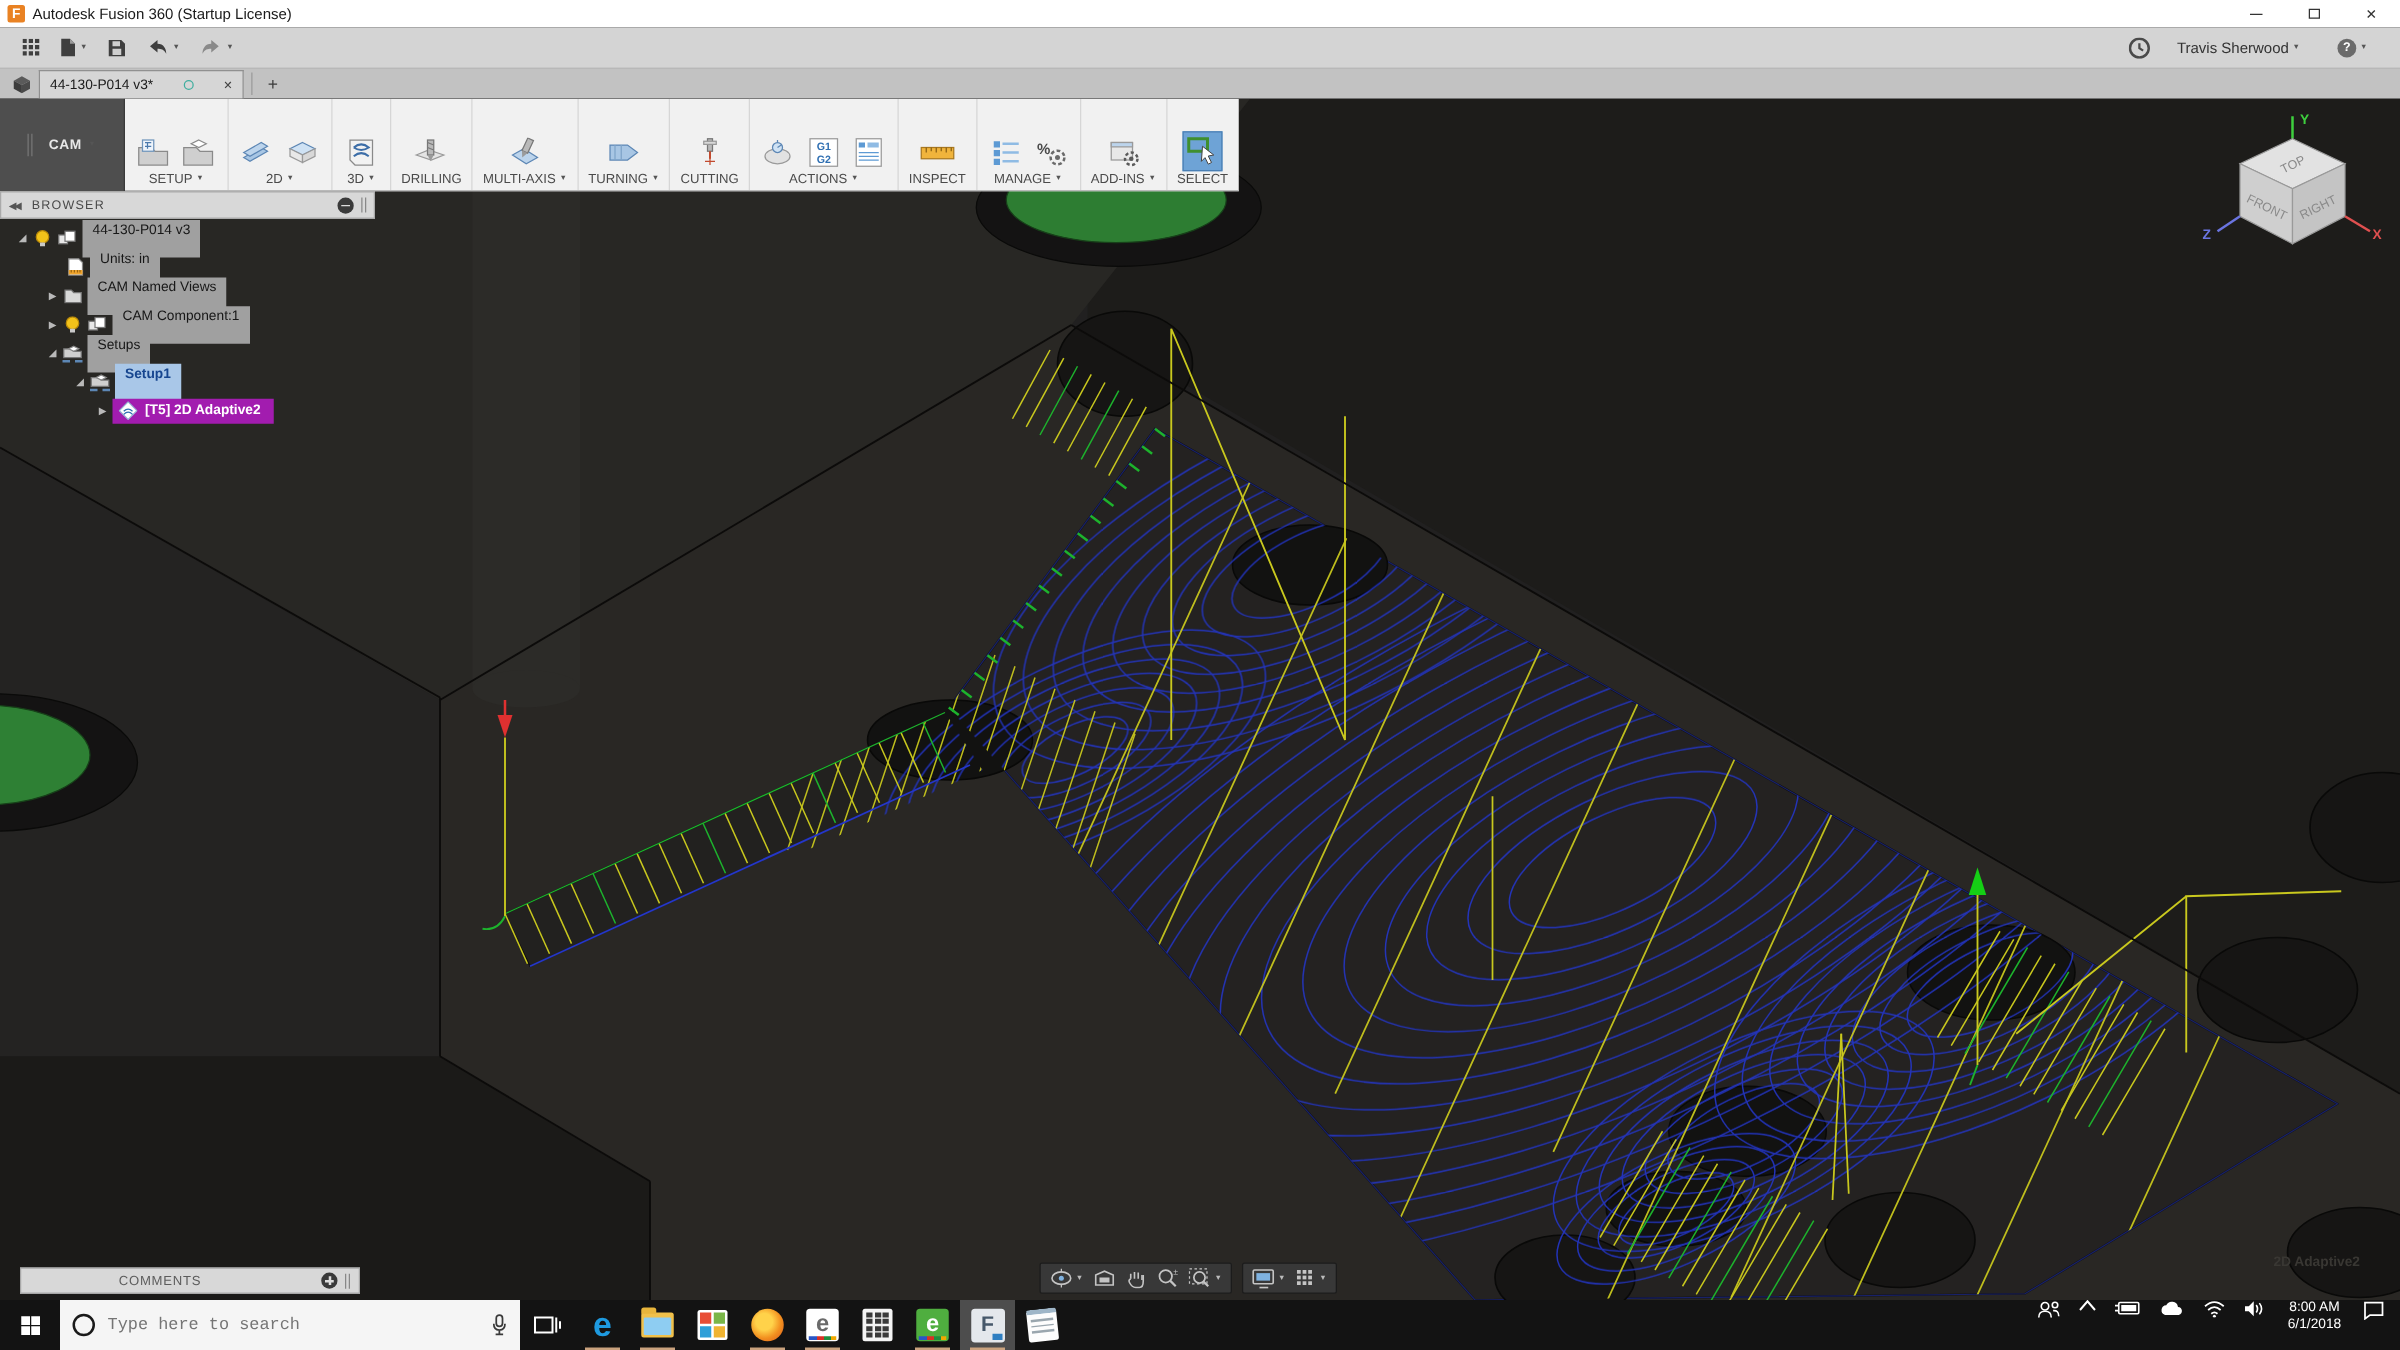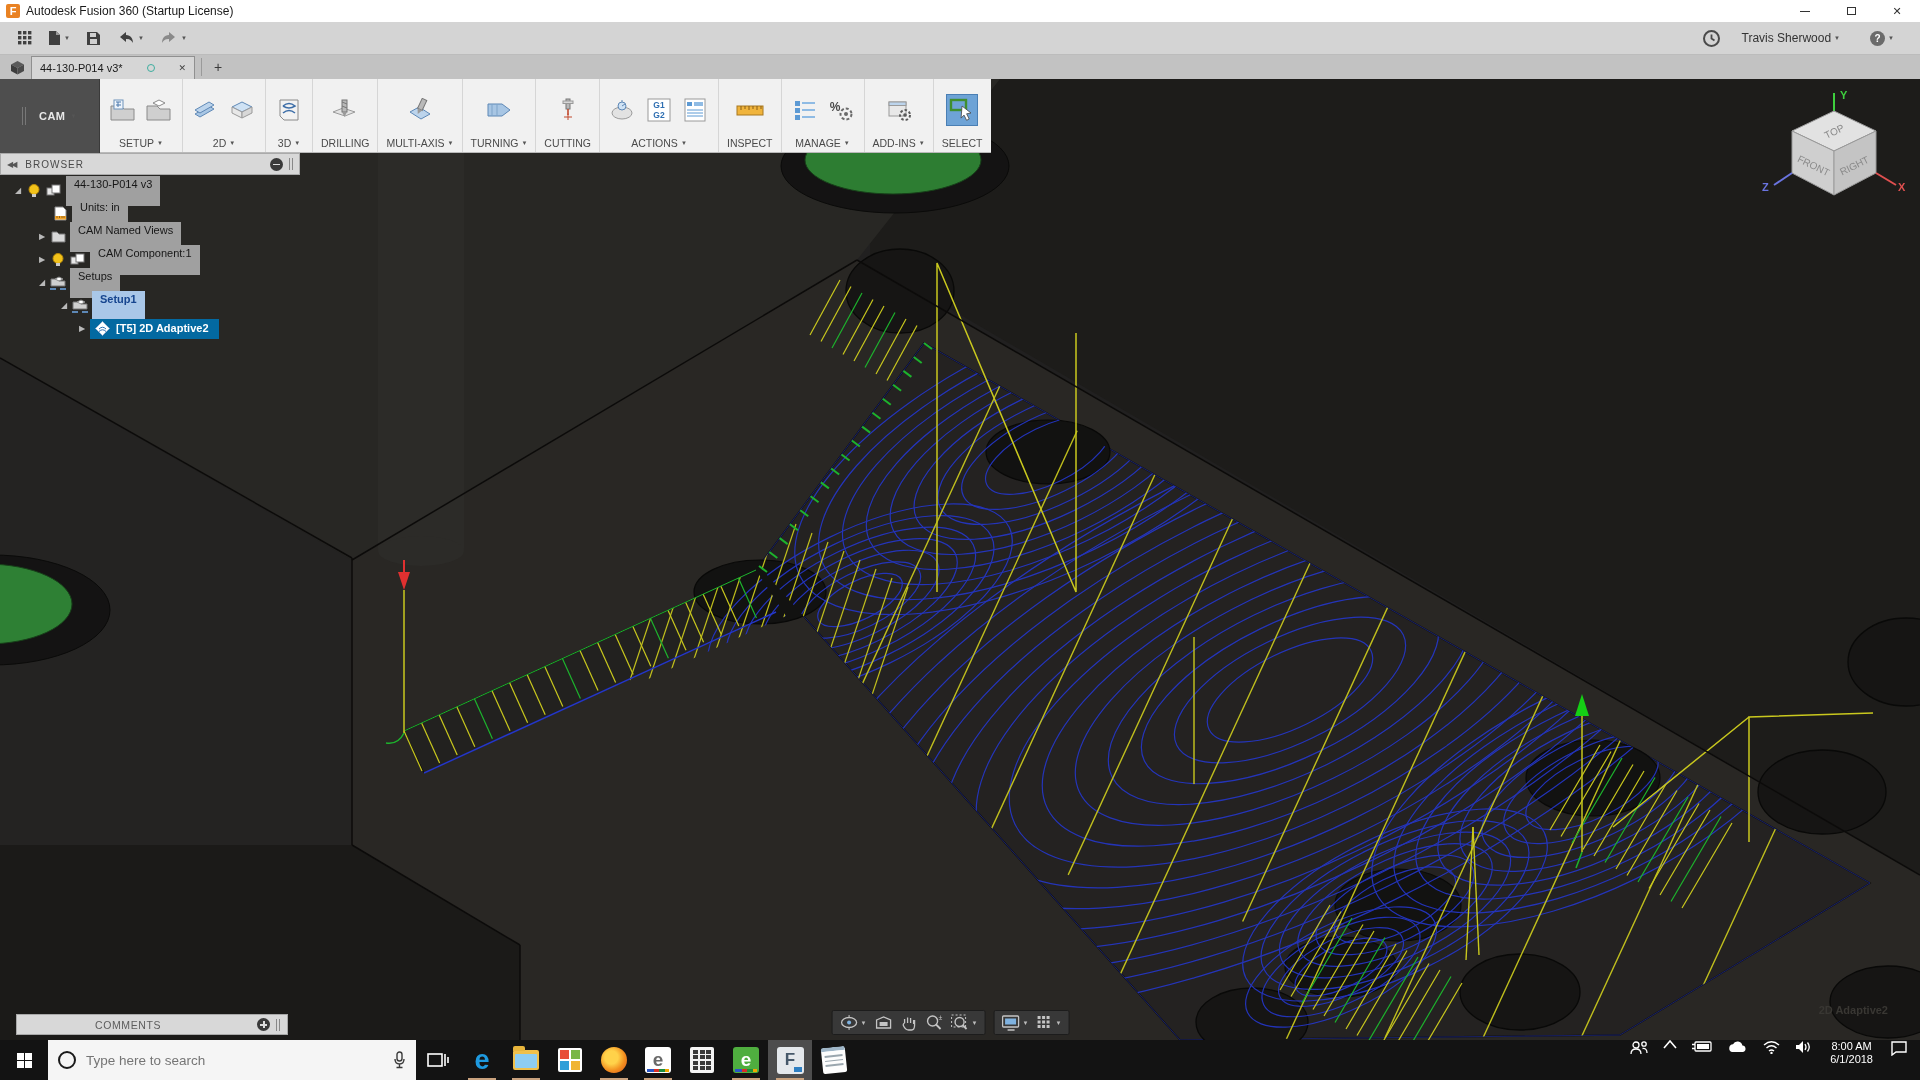--- a/index.html
+++ b/index.html
@@ -35,40 +35,40 @@
   .workspace { position:relative; flex:1; background:#232120; overflow:hidden; }
   #scene { position:absolute; left:0; top:0; width:1920px; height:961px; }
 
   
   .ribbon { position:absolute; left:0; top:0; height:74px; display:flex; z-index:20; }
   .cam-box { width:100px; background:#4e4e4e; color:#e8e8e8; display:flex; align-items:center; justify-content:center; gap:5px; font-size:11px; font-weight:bold; letter-spacing:.5px; border-right:1px solid #3a3a3a;}
   .cam-grip { width:4px; border-left:1px solid #777; border-right:1px solid #777; height:18px; margin-right:8px;}
   .ribbon-panel { background:#f1f1f1; display:flex; align-items:stretch; border-bottom:1px solid #b9b9b9; }
   .rgroup { display:flex; flex-direction:column; align-items:center; justify-content:flex-end; padding:4px 8px 3px; position:relative; }
   .rgroup + .rgroup { border-left:1px solid #d6d6d6; }
-  .ricons { flex:1; display:flex; align-items:center; gap:6px; }
+  .ricons { flex:1; display:flex; align-items:flex-end; gap:6px; }
   .ricon { width:30px; height:30px; display:flex; align-items:center; justify-content:center; }
   .rlabel { font-size:10.5px; color:#4a4a4a; display:flex; align-items:center; gap:3px; white-space:nowrap; }
   .sel-tile { width:32px; height:32px; background:#6ea3d6; border:1px solid #4a7fb4; display:flex; align-items:center; justify-content:center; }
 
   
   .browser { position:absolute; left:0; top:74px; width:300px; z-index:15; font-size:11px; }
   .browser-head { height:22px; background:#d8d8d8; display:flex; align-items:center; padding:0 6px; color:#4a4a4a; border:1px solid #aaa; }
   .collapse-icons { font-size:8px; color:#555; letter-spacing:-2px; margin-right:10px;}
   .browser-title { letter-spacing:1px; font-size:10px; }
   .circle-btn { margin-left:auto; width:13px; height:13px; background:#3a3a3a; border-radius:50%; position:relative; }
   .circle-btn::after{ content:""; position:absolute; left:3px; top:6px; width:7px; height:1.5px; background:#ddd;}
   .circle-btn.plus::before{ content:""; position:absolute; left:6px; top:3px; width:1.5px; height:7px; background:#ddd;}
   .panel-grip { width:4px; height:12px; border-left:1px solid #888; border-right:1px solid #888; margin-left:6px;}
   .tree { padding-top:4px; }
   .trow { display:flex; align-items:center; height:23px; }
   .exp { width:12px; font-size:8px; color:#b9b9b9; text-align:center; margin-right:2px; }
   .chip { background:#a0a0a0; color:#171717; padding:2px 8px 16px; white-space:nowrap; }
   .chip.sel1 { background:#a9c7e8; color:#16458f; font-weight:bold; }
-  .bar-sel { background:#0369a1; color:#fff; display:flex; align-items:center; gap:6px; padding:2px 10px 3px 4px; }
+  .bar-sel { background:#a21caf; color:#fff; display:flex; align-items:center; gap:6px; padding:2px 10px 3px 4px; }
   .ticon { width:16px; height:15px; margin-right:4px; display:flex; align-items:center; justify-content:center; }
 
   
   .viewcube { position:absolute; right:12px; top:8px; z-index:15; }
 
   
   .navbar { position:absolute; left:50%; transform:translateX(-54%); bottom:5px; display:flex; gap:8px; z-index:15;}
   .nav-group { background:#383838; border:1px solid #1c1c1c; border-radius:2px; display:flex; align-items:center; padding:1px 4px; gap:2px;}
   .nav-btn { display:flex; align-items:center; padding:2px 3px; gap:2px; }
   .nav-caret { font-size:6px; color:#bbb; }
@@ -78,21 +78,21 @@
 
   .watermark { position:absolute; right:32px; bottom:24px; color:#393733; font-size:11px; font-weight:bold; z-index:5; }
 
   
   .taskbar { height:40px; background:#131313; display:flex; align-items:stretch; color:#fff; }
   .tb-start { width:48px; display:flex; align-items:center; justify-content:center; }
   .win-grid { display:grid; grid-template-columns:7px 7px; grid-template-rows:7px 7px; gap:1px; }
   .win-grid span { background:#fff; }
   .searchbox { width:368px; background:#f5f5f5; display:flex; align-items:center; padding:0 10px; gap:10px; }
   .cortana-ring { width:18px; height:18px; border:2.5px solid #1a1a1a; border-radius:50%; }
-  .searchbox input { flex:1; border:none; outline:none; background:transparent; font-size:13.5px; color:#222; font-family:Liberation Sans, sans-serif;}
+  .searchbox input { flex:1; border:none; outline:none; background:transparent; font-size:13.5px; color:#222; font-family:Liberation Mono, monospace;}
   .tb-icon { width:44px; display:flex; align-items:center; justify-content:center; position:relative; }
   .tb-icon.running::after { content:""; position:absolute; bottom:0; left:8px; right:8px; height:2.5px; background:#c9a27e; }
   .tb-icon.active { background:#4d4d4d; }
   .edge-e { color:#1e9ae0; font-size:27px; font-weight:bold; line-height:27px;}
   .folder-tile { position:relative; width:26px; height:20px; background:#f0c04a; border-radius:2px;}
   .folder-tile::before{ content:""; position:absolute; top:-4px; left:0; width:12px; height:5px; background:#e8b53c; border-radius:2px 2px 0 0;}
   .folder-tile::after{ content:""; position:absolute; left:2px; top:4px; right:2px; bottom:2px; background:#8ecdf2; border-radius:1px;}
   .store-tile { width:24px; height:24px; background:#fff; border-radius:2px; display:grid; grid-template-columns:9px 9px; grid-template-rows:9px 9px; gap:2px; align-content:center; justify-content:center;}
   .store-tile span:nth-child(1){background:#e84e36;} .store-tile span:nth-child(2){background:#7ab648;}
   .store-tile span:nth-child(3){background:#2f9fd8;} .store-tile span:nth-child(4){background:#f0b432;}

